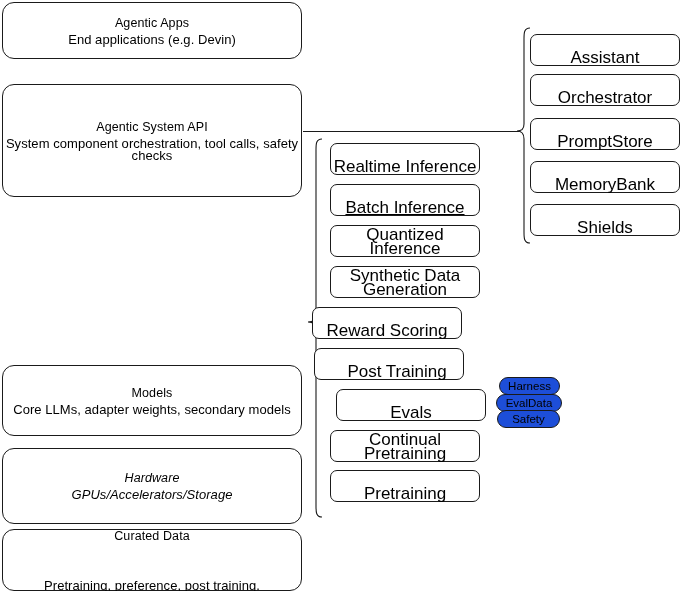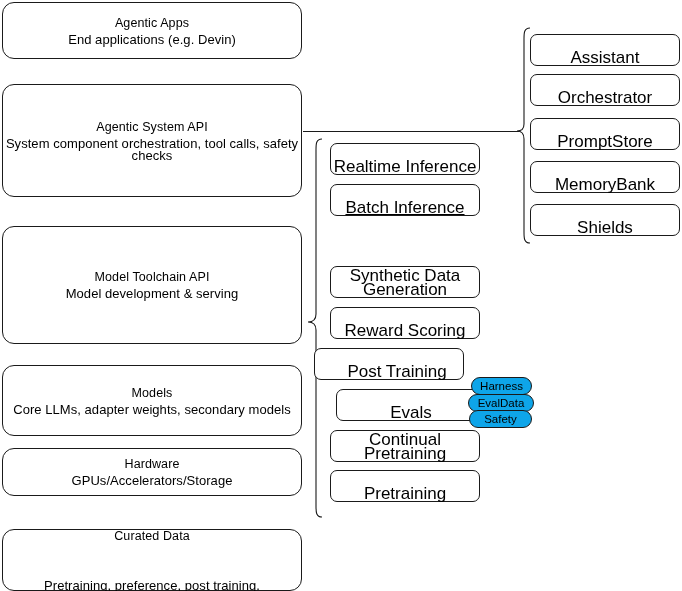--- a/index.html
+++ b/index.html
@@ -53,28 +53,29 @@
     width: 150px;
     height: 32px;
     font-size: 17px;
     line-height: 14px;
     justify-content: flex-end;
   }
   .tag {
     position: absolute;
     box-sizing: border-box;
     border: 1px solid #1a1a1a;
-    background: #0ea5e9;
+    background: #1d4ed8;
     border-radius: 999px;
     display: flex;
     align-items: center;
     justify-content: center;
     font-size: 11.5px;
     line-height: 13px;
     z-index: 5;
+    margin-left: 28px;
   }
   .connector {
     position: absolute;
     background: #1a1a1a;
   }
   svg.brace {
     position: absolute;
     overflow: visible;
   }
   svg.brace path {
@@ -91,31 +92,27 @@
   <div class="node layer" style="top:2px; height:57px;">
     <div class="title">Agentic Apps</div>
     <div class="subtitle">End applications (e.g. Devin)</div>
   </div>
 
   <div class="node layer" style="top:84px; height:113px;">
     <div class="title">Agentic System API</div>
     <div class="subtitle">System component orchestration, tool calls, safety checks</div>
   </div>
 
-  <div class="node layer" style="top:226px; height:118px;">
-    <div class="title">Model Toolchain API</div>
-    <div class="subtitle">Model development &amp; serving</div>
-  </div>
 
   <div class="node layer" style="top:365px; height:71px;">
     <div class="title">Models</div>
     <div class="subtitle">Core LLMs, adapter weights, secondary models</div>
   </div>
 
-  <div class="node layer" style="top:448px; height:48px;">
+  <div class="node layer" style="top:448px; height:76px;font-style:italic;">
     <div class="title">Hardware</div>
     <div class="subtitle">GPUs/Accelerators/Storage</div>
   </div>
 
   <div class="node layer" style="top:529px; height:62px;gap:33px;">
     <div class="title">Curated Data</div>
     <div class="subtitle">Pretraining, preference, post training.</div>
   </div>
 
   <div class="connector" style="left:303px; top:131px; width:216px; height:1px;"></div>
@@ -127,24 +124,27 @@
   <svg class="brace" style="left:517px; top:27px; width:14px; height:217px;" viewBox="0 0 14 217">
     <path d="M13,1 C7,1 7,6 7,12 L7,97 C7,103 4,104 0,104 C4,104 7,106 7,112 L7,205 C7,211 7,216 13,216"></path>
   </svg>
 
   <div class="node pillbox" style="left:330px; top:143px;">
     <span>Realtime Inference</span>
   </div>
   <div class="node pillbox" style="left:330px; top:184px;text-decoration:underline;">
     <span>Batch Inference</span>
   </div>
+  <div class="node pillbox" style="left:330px; top:225px;">
+    <span>Quantized Inference</span>
+  </div>
   <div class="node pillbox" style="left:330px; top:266px;">
     <span>Synthetic Data Generation</span>
   </div>
-  <div class="node pillbox" style="left:330px; top:307px;">
+  <div class="node pillbox" style="left:312px; top:307px;">
     <span>Reward Scoring</span>
   </div>
   <div class="node pillbox" style="left:314px; top:348px;padding-left:16px;">
     <span>Post Training</span>
   </div>
   <div class="node pillbox" style="left:336px; top:389px;">
     <span>Evals</span>
   </div>
   <div class="node pillbox" style="left:330px; top:430px;">
     <span>Continual Pretraining</span>

